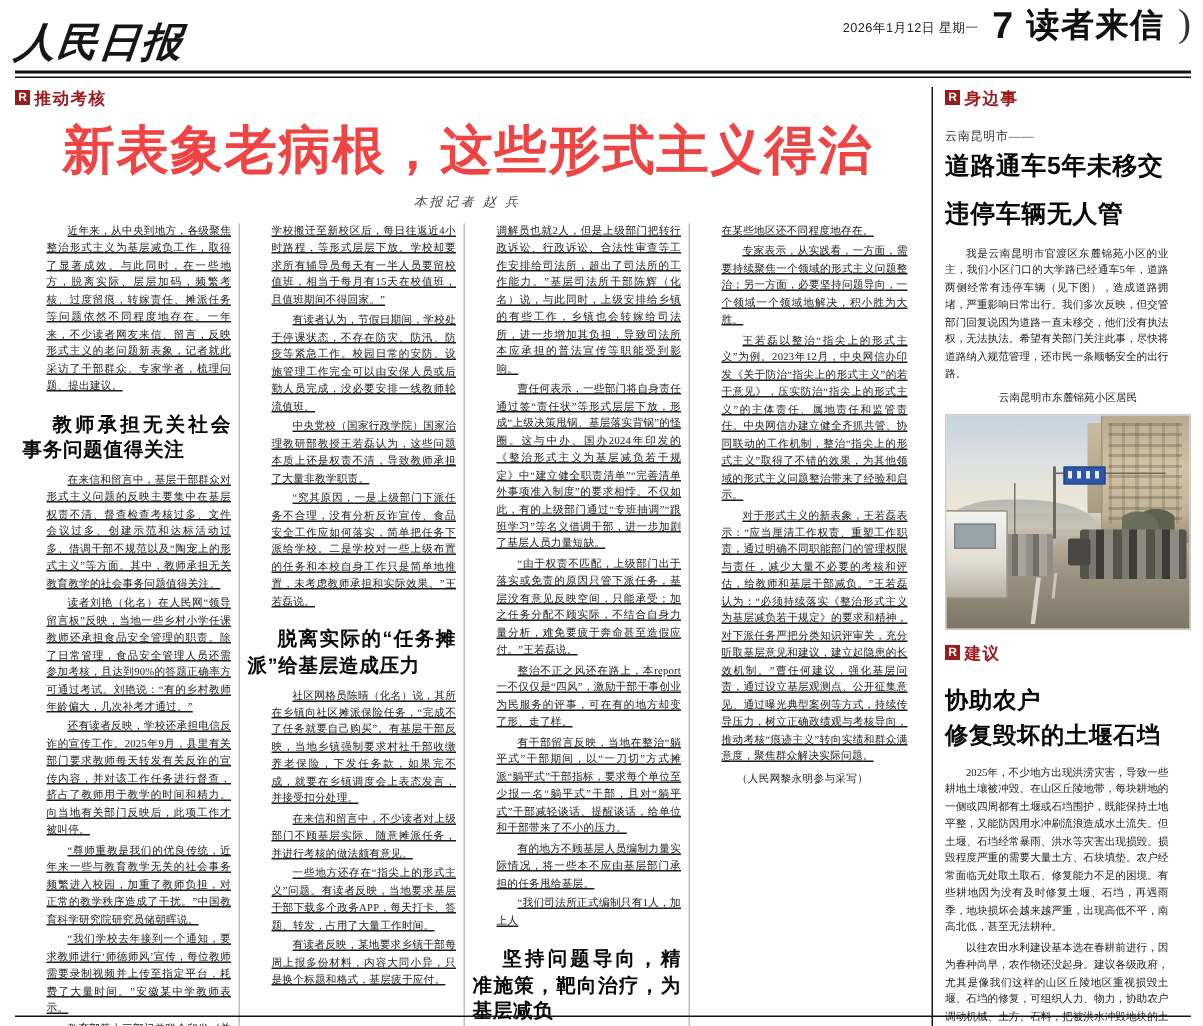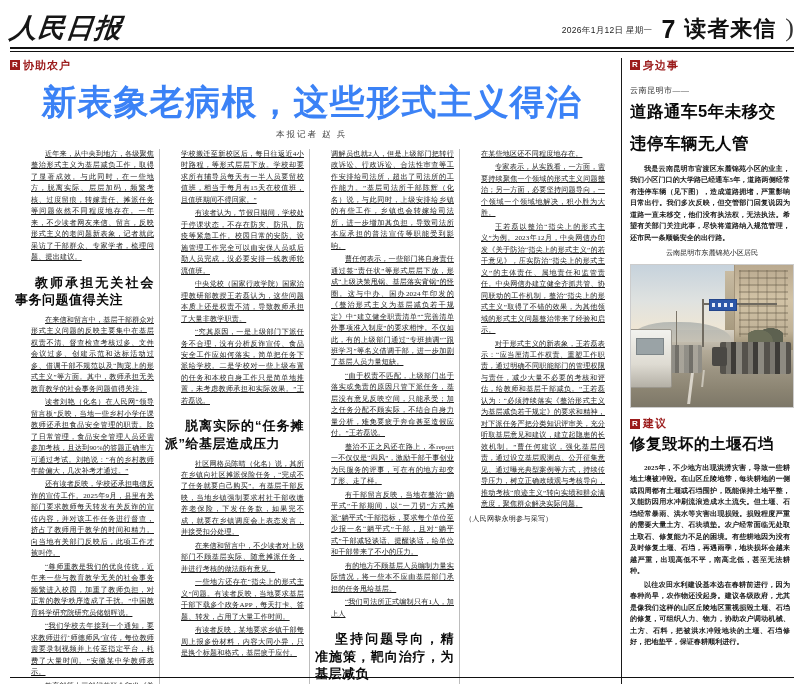--- a/index.html
+++ b/index.html
@@ -41,21 +41,21 @@
     letter-spacing: 1px;
     color: #161616;
     transform: skewX(-6deg);
     line-height: 1;
     padding-bottom: 4px;
   }
   .masthead-right {
     display: flex;
     align-items: flex-end;
     gap: 9px;
-    padding-bottom: 6px;
+    padding-bottom: 18px;
   }
   .masthead-date {
     font-size: 8.5px;
     color: #222;
     letter-spacing: 0.3px;
     padding-bottom: 3px;
     font-family: "Liberation Sans", sans-serif;
   }
   .masthead-pagenum {
     font-size: 25px;
@@ -133,29 +133,30 @@
   }
 
   
   .headline {
     text-align: center;
     font-size: 35px;
     font-weight: bold;
     letter-spacing: 1px;
     line-height: 1.15;
     margin: 10px 0 6px 0;
-    font-family: Liberation Serif, serif;
-    color: #3b82f6;
+    font-family: Liberation Mono, monospace;
+    color: #ef4444;
   }
   .byline {
     text-align: center;
     font-size: 8.5px;
     color: #444;
     letter-spacing: 2px;
     margin-bottom: 8px;
+    font-style: italic;
   }
 
   
   .cols {
     display: flex;
     gap: 0;
   }
   .col {
     width: 150px;
     padding: 0 5px;
@@ -172,21 +173,21 @@
     margin: 0 0 2px 16px;
     text-indent: 14px;
     color: #1b1b1b;
     letter-spacing: 0.15px;
     word-break: break-all;
     text-decoration: underline;
   }
   p.art.noindent { text-indent: 0; }
   p.sign {
     font-size: 7.1px;
-    text-align: left;
+    text-align: center;
     margin: 3px 0 2px 0;
     color: #1b1b1b;
     letter-spacing: 0.2px;
   }
 
   h3.subhead {
     font-size: 13px;
     font-weight: bold;
     line-height: 1.35;
     margin: 10px 0 6px 0;
@@ -215,25 +216,24 @@
     color: #0a0a0a;
   }
   .r-headline.small {
     font-size: 15.5px;
   }
   p.r-art {
     font-size: 7.1px;
     line-height: 1.62;
     text-align: justify;
     text-justify: inter-ideograph;
-    margin: 0 4px 2px 0;
+    margin: 0 15px 2px 0;
     text-indent: 14px;
     color: #1b1b1b;
     word-break: break-all;
-    font-weight: bold;
   }
   p.r-sign {
     font-size: 7.1px;
     text-align: center;
     margin: 4px 0 6px 0;
     color: #1b1b1b;
   }
 
   
   .photo {
@@ -362,21 +362,21 @@
   </div>
   <div class="rule-thick"></div>
   <div class="rule-thin"></div>
 
   <div class="body-wrap">
 
     <div class="left-zone">
 
       <div class="sect-tag">
         <span class="sect-badge">R</span>
-        <span class="sect-name">协助农户</span>
+        <span class="sect-name">推动考核</span>
       </div>
 
       <h1 class="headline">新表象老病根，这些形式主义得治</h1>
       <div class="byline">本报记者  赵  兵</div>
 
       <div class="cols">
 
         <div class="col">
           <p class="art">近年来，从中央到地方，各级聚焦整治形式主义为基层减负工作，取得了显著成效。与此同时，在一些地方，脱离实际、层层加码，频繁考核、过度留痕，转嫁责任、摊派任务等问题依然不同程度地存在。一年来，不少读者网友来信、留言，反映形式主义的老问题新表象，记者就此采访了干部群众、专家学者，梳理问题、提出建议。</p>
           <h3 class="subhead">教师承担无关社会事务问题值得关注</h3>
@@ -455,20 +455,21 @@
         <div class="ph-cars-l"></div>
         <div class="ph-car-mid"></div>
         <div class="ph-van"></div>
       </div>
 
       <div class="sect-tag">
         <span class="sect-badge">R</span>
         <span class="sect-name">建议</span>
       </div>
 
+      <div class="r-headline small" style="margin-top:14px;margin-bottom:2px;">协助农户</div>
       <div class="r-headline small" style="margin-top:0;margin-bottom:8px;">修复毁坏的土堰石垱</div>
 
       <p class="r-art">2025年，不少地方出现洪涝灾害，导致一些耕地土壤被冲毁。在山区丘陵地带，每块耕地的一侧或四周都有土堰或石垱围护，既能保持土地平整，又能防因用水冲刷流浪造成水土流失。但土堰、石垱经常暴雨、洪水等灾害出现损毁。损毁程度严重的需要大量土方、石块填垫。农户经常面临无处取土取石、修复能力不足的困境。有些耕地因为没有及时修复土堰、石垱，再遇雨季，地块损坏会越来越严重，出现高低不平，南高北低，甚至无法耕种。</p>
       <p class="r-art">以往农田水利建设基本选在春耕前进行，因为春种尚早，农作物还没起身。建议各级政府，尤其是像我们这样的山区丘陵地区重视损毁土堰、石垱的修复，可组织人力、物力，协助农户调动机械、土方、石料，把被洪水冲毁地块的土堰、石垱修好，把地垫平，保证春耕顺利进行。</p>
     </div>
   </div>
 
   <div class="bottom-rule"></div>
 </div>
 

